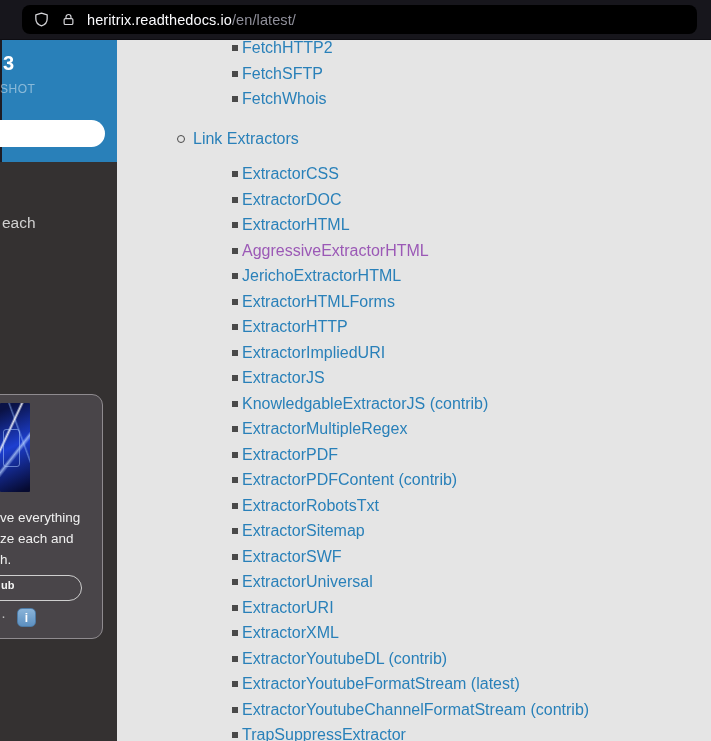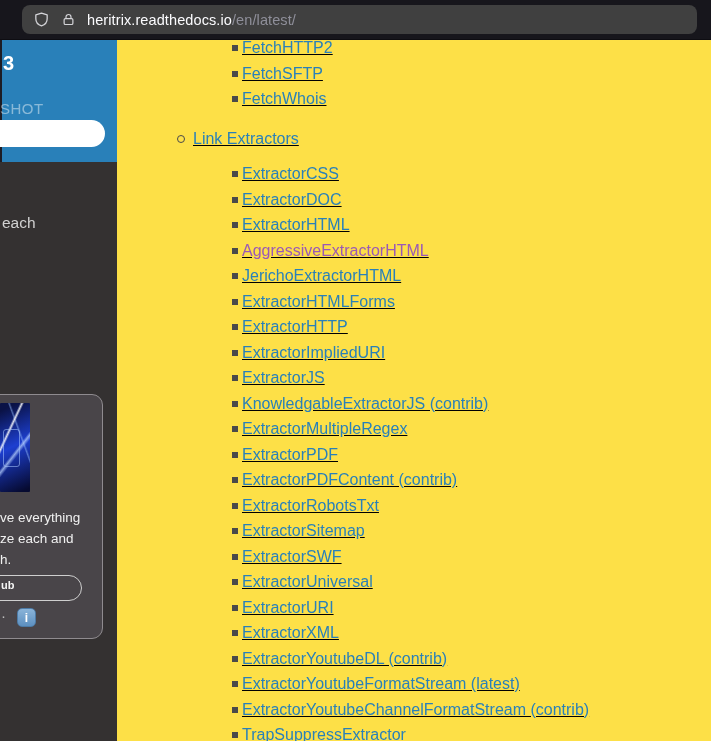--- a/index.html
+++ b/index.html
@@ -5,36 +5,36 @@
   html,body { margin:0; padding:0; }
   body {
     width:711px; height:741px; overflow:hidden; position:relative;
     font-family:"Liberation Sans", sans-serif; background:#fcfcfc;
   }
 
   
   .browser-bar { height:40px; background:#17161c; position:relative; border-bottom:1px solid #0e0d12; box-sizing:border-box; }
   .url-bar {
     position:absolute; left:22px; right:14px; top:5px; height:29px;
-    background:#404040; border-radius:8px;
+    background:#000000; border-radius:8px;
     display:flex; align-items:center; gap:11px; padding:0 11px; box-sizing:border-box;
   }
   .chrome-icon { display:flex; align-items:center; }
   .url-text { font-size:14.5px; color:#fbfbfe; letter-spacing:.1px; white-space:nowrap; }
   .url-text .path { color:#8f8f9a; }
 
   
   .page { display:flex; height:701px; }
 
   
   .sidebar { width:117px; flex:none; background:#343131; position:relative; overflow:hidden; }
   .sidebar-header { height:122px; background:#2980b9; position:relative; }
   .sidebar-header::before { content:""; position:absolute; left:0; top:0; width:2px; height:100%; background:#1d1c24; }
   .version-number { position:absolute; left:3px; top:12px; font-size:20px; font-weight:bold; color:#ffffff; }
-  .version-label  { position:absolute; left:0px;  top:60px; font-size:15px; color:rgba(255,255,255,0.45); letter-spacing:.5px; }
+  .version-label  { position:absolute; left:0px;  top:42px; font-size:12px; color:rgba(255,255,255,0.45); letter-spacing:.5px; }
   .search-input {
     position:absolute; left:-20px; top:80px; width:125px; height:27px;
     border:none; outline:none; background:#ffffff; border-radius:15px; box-sizing:border-box;
   }
   .nav-item { position:absolute; left:2px; top:174px; font-size:15.5px; color:#d1d1d1; text-decoration:none; }
 
   
   .ad-card {
     position:absolute; left:-14px; top:354px; width:115px; height:243px;
     background:#494549; border:1px solid #8f8b8f; border-radius:11px; box-sizing:content-box;
@@ -58,21 +58,21 @@
   }
   .ad-button-label { position:absolute; left:39px; top:3px; font-size:11px; font-weight:bold; color:#f5f5f5; }
   .ad-footer-dot { position:absolute; left:14px; top:212px; font-size:15px; color:#bdbdbd; }
   .info-icon {
     position:absolute; left:30px; top:213px; width:19px; height:19px;
     background:linear-gradient(#8ab4d9, #5d90c0); border:1px solid #4d7ba6; border-radius:5px;
     color:#ffffff; font-size:12px; font-weight:bold; text-align:center; line-height:19px; box-sizing:border-box; cursor:pointer;
   }
 
   
-  .content { flex:1; background:#fde047; overflow:hidden;text-decoration:underline; }
+  .content { flex:1; background:#e5e5e5; overflow:hidden; }
   ul.doc-list { list-style:none; margin:0; padding:0; }
   li.doc-item { font-size:16px; line-height:25.5px; position:relative; }
   ul.sq   > li { margin-left:125px; }
   ul.sq   > li::before { content:""; position:absolute; left:-10px; top:10px; width:6px; height:6px; background:#4a4a4a; }
   ul.circ > li { margin-left:76px; }
   ul.circ > li::before { content:""; position:absolute; left:-16px; top:9px; width:6px; height:6px; border:1px solid #4a4a4a; border-radius:50%; background:transparent; }
   a.doc-link { color:#2980b9; text-decoration:none; }
   a.doc-link.visited { color:#9b59b6;margin-top:44px; }
 
   #fetch-list { margin-top:-5px; }

